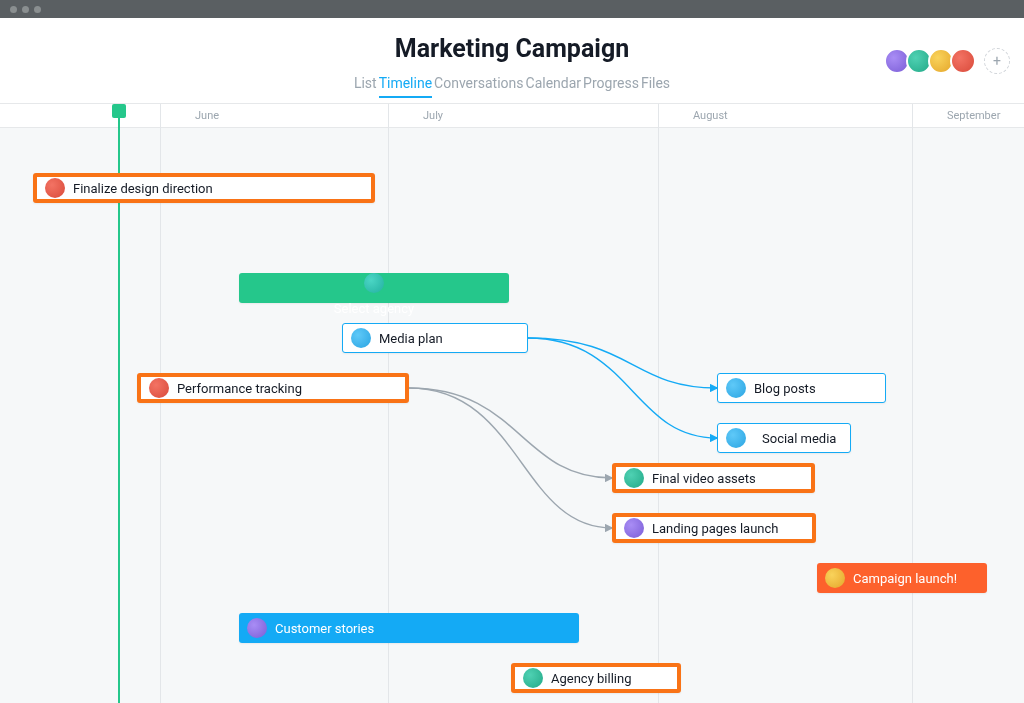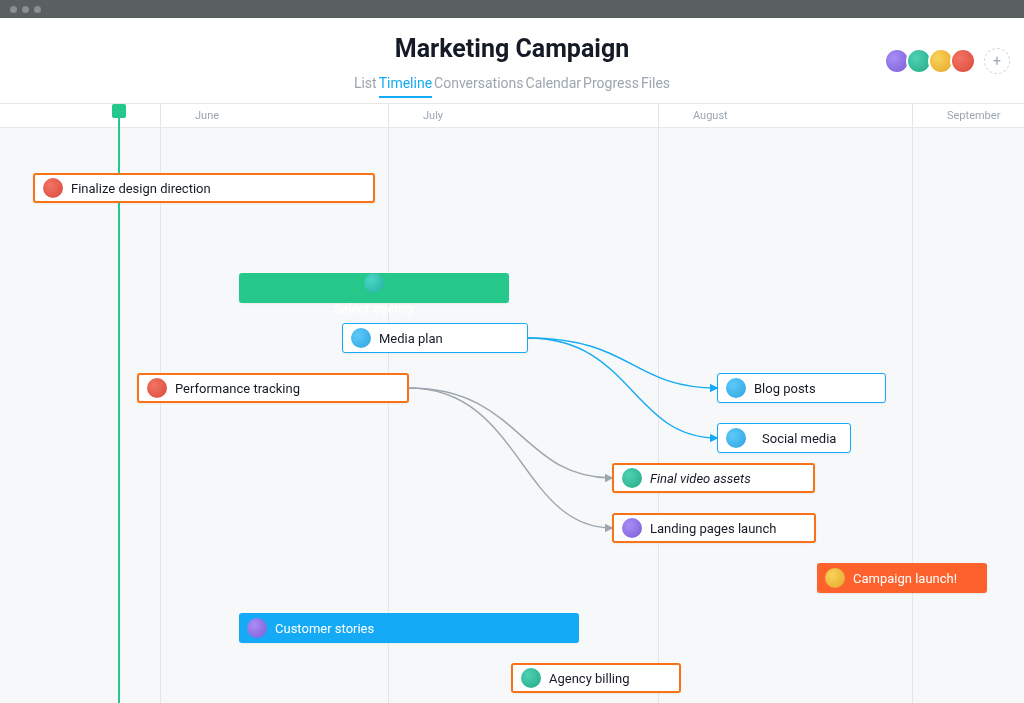--- a/index.html
+++ b/index.html
@@ -143,21 +143,21 @@
     display: flex;
     align-items: center;
     padding: 0 8px;
     font-size: 13px;
     gap: 8px;
     box-shadow: 0 1px 2px rgba(0,0,0,0.06);
     cursor: pointer;
   }
   .task.white {
     background:#fff;
-    border:2px solid #f97316;
+    border:4px solid #f97316;
     color:#151b26;
   }
   .task.green {
     background:#25c78b;
     color:#fff;
   }
   .task.blue {
     background:#14aaf5;
     color:#fff;
   }
@@ -255,21 +255,21 @@
         <span>Performance tracking</span>
       </div>
       <div class="task white outlined" style="left: 717px; top: 245px; width: 169px;">
         <span class="avatar sm avatar-blue"></span>
         <span>Blog posts</span>
       </div>
       <div class="task white outlined" style="left: 717px; top: 295px; width: 134px; gap: 16px;">
         <span class="avatar sm avatar-blue"></span>
         <span>Social media</span>
       </div>
-      <div class="task white" style="left: 612px; top: 335px; width: 203px; font-style: italic;">
+      <div class="task white" style="left: 612px; top: 335px; width: 203px;">
         <span class="avatar sm avatar-teal"></span>
         <span>Final video assets</span>
       </div>
       <div class="task white" style="left: 612px; top: 385px; width: 204px;">
         <span class="avatar sm avatar-purple"></span>
         <span>Landing pages launch</span>
       </div>
       <div class="task orange" style="left: 817px; top: 435px; width: 170px;">
         <span class="avatar sm avatar-yellow"></span>
         <span>Campaign launch!</span>

